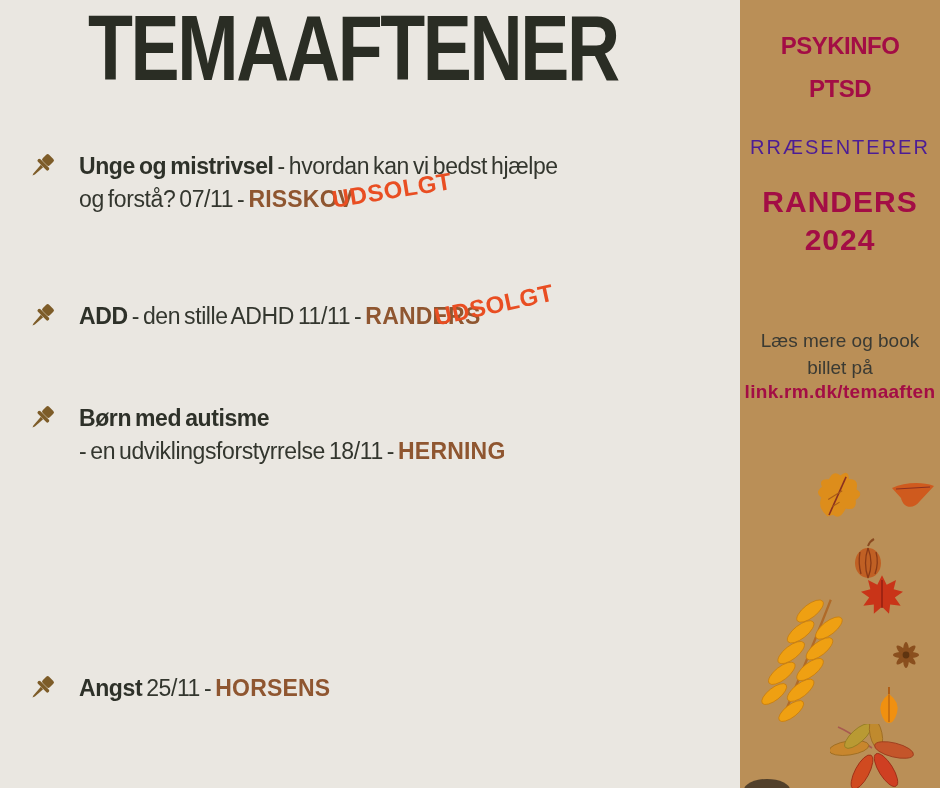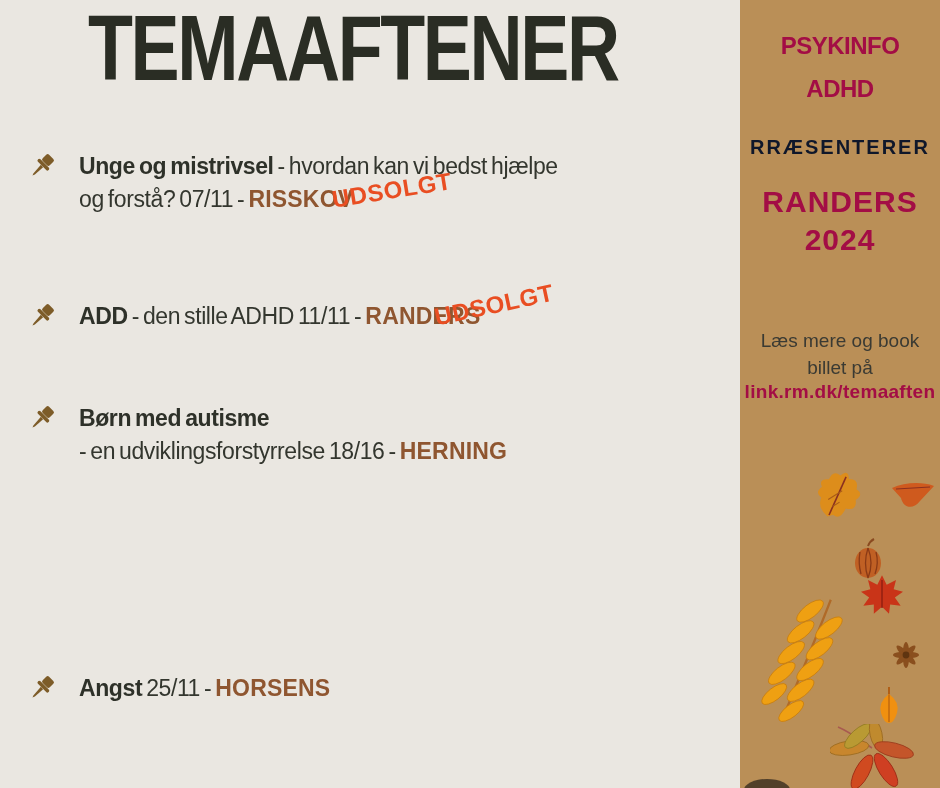--- a/index.html
+++ b/index.html
@@ -32,21 +32,21 @@
   }
   .stamp1{left:330px;top:186px;transform:rotate(-9deg);}
   .stamp2{left:432px;top:304px;transform:rotate(-12deg);}
 
   
   .sidebar{position:absolute;left:740px;top:0;width:200px;height:788px;
     background:var(--sidebar-tan);overflow:hidden;}
   .sb-text{position:absolute;left:0;width:200px;text-align:center;}
   .brand{top:24px;color:var(--accent-crimson);font-size:24px;font-weight:800;
     line-height:43px;letter-spacing:-0.5px;}
-  .presents{top:136px;color:#0f172a;font-size:20px;font-weight:700;letter-spacing:2px;}
+  .presents{top:136px;color:#4c1d95;font-size:20px;font-weight:400;letter-spacing:2px;}
   .month{top:183px;color:var(--accent-crimson);font-size:30px;font-weight:800;
     line-height:38px;letter-spacing:1px;}
   .info{top:327px;color:#3a3a33;font-size:19px;font-weight:500;line-height:27px;}
   .link{top:381px;color:var(--accent-crimson);font-size:19px;font-weight:600;
     letter-spacing:0.3px;cursor:pointer;}
   .deco{position:absolute;}
 </style>
 </head>
 <body>
 
@@ -94,21 +94,21 @@
         <svg viewBox="0 0 32 32" width="32" height="32">
             <g transform="rotate(45 16 16)" fill="#7d5c28">
           <rect x="11" y="3" width="10" height="9" rx="2"></rect>
           <rect x="8.5" y="12.3" width="15" height="3.6" rx="1.7"></rect>
           <path d="M16 16 L17.6 16 L16.9 27 L16 29.5 L15.1 27 L14.4 16 Z"></path>
             </g>
           </svg>
       </span>
       <div class="etext">
         <div><b>Børn med autisme</b></div>
-        <div><span>- en udviklingsforstyrrelse 18/16 - </span><span class="loc">HERNING</span></div>
+        <div><span>- en udviklingsforstyrrelse 18/11 - </span><span class="loc">HERNING</span></div>
       </div>
     </div>
 
 
     <div class="event" style="top:672px">
       <span class="pin">
         <svg viewBox="0 0 32 32" width="32" height="32">
             <g transform="rotate(45 16 16)" fill="#7d5c28">
           <rect x="11" y="3" width="10" height="9" rx="2"></rect>
           <rect x="8.5" y="12.3" width="15" height="3.6" rx="1.7"></rect>
@@ -119,21 +119,21 @@
       <div class="etext">
         <div><b>Angst</b><span> 25/11 - </span><span class="loc">HORSENS</span></div>
       </div>
     </div>
 
   </div>
 
   <div class="sidebar">
     <div class="sb-text brand">
       <div>PSYKINFO</div>
-      <div>ADHD</div>
+      <div>PTSD</div>
     </div>
     <div class="sb-text presents">RRÆSENTERER</div>
     <div class="sb-text month">
       <div>RANDERS</div>
       <div>2024</div>
     </div>
     <div class="sb-text info">
       <div>Læs mere og book</div>
       <div>billet på</div>
     </div>

